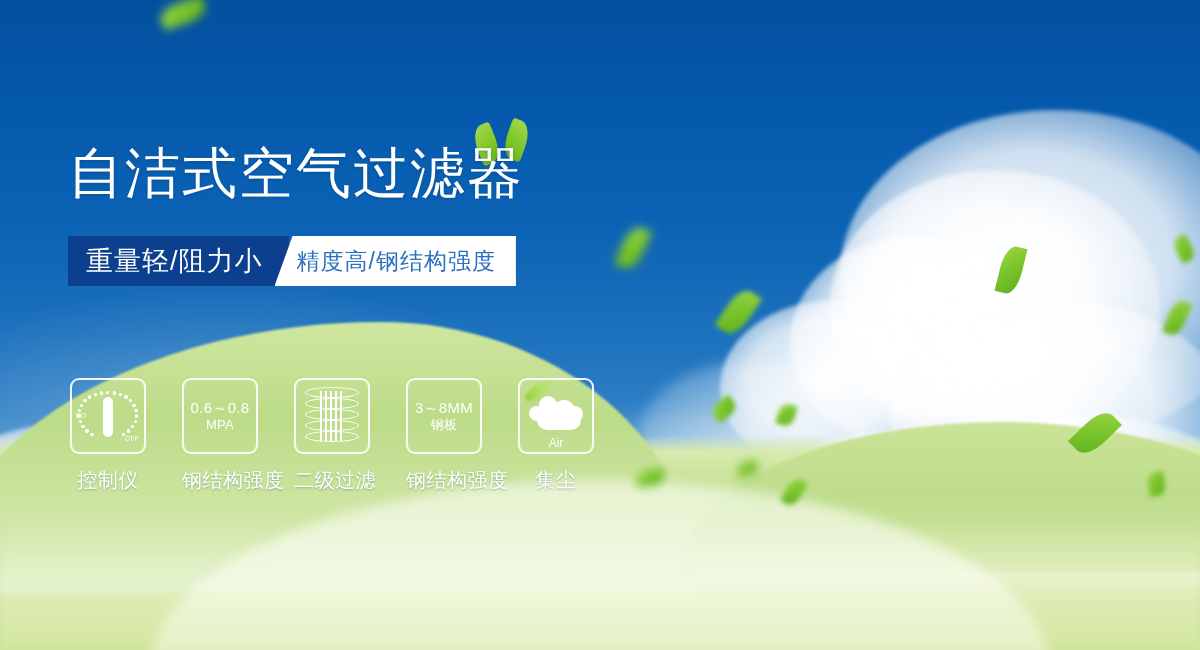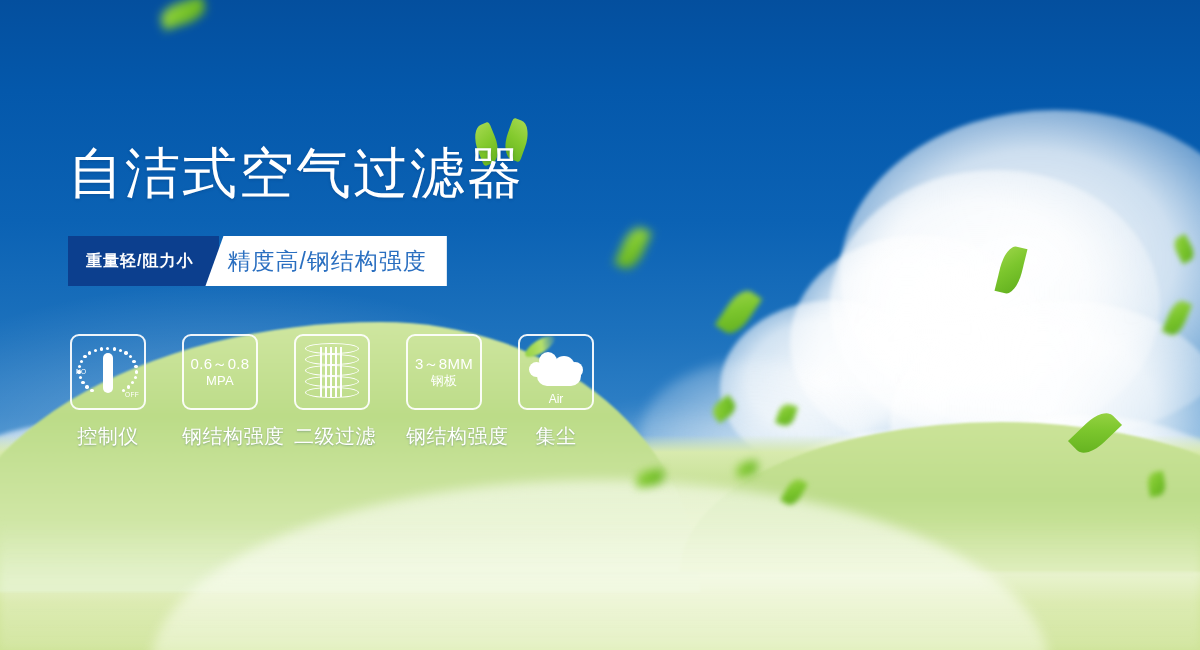--- a/index.html
+++ b/index.html
@@ -192,23 +192,22 @@
     display: flex;
     align-items: stretch;
   }
   .badge-dark {
     position: relative;
     background: #0c3f8e;
     color: #ffffff;
     display: flex;
     align-items: center;
     padding: 0 26px 0 18px;
-    font-size: 16px;
+    font-size: 27px;
     letter-spacing: 1px;
-    font-weight: bold;
   }
   .badge-light {
     position: relative;
     background: #ffffff;
     color: #2a6fc0;
     display: flex;
     align-items: center;
     padding: 0 20px 0 22px;
     font-size: 23px;
     letter-spacing: 1px;
@@ -217,21 +216,21 @@
   }
 
   
   .features {
     position: absolute;
     left: 70px;
     top: 334px;
     display: flex;
     gap: 36px;
   }
-  .feature { width: 76px; }
+  .feature { width: 76px; margin-top: 44px; }
   .fbox {
     width: 76px;
     height: 76px;
     box-sizing: border-box;
     border: 2px solid rgba(255,255,255,0.92);
     border-radius: 9px;
     position: relative;
     display: flex;
     flex-direction: column;
     align-items: center;

